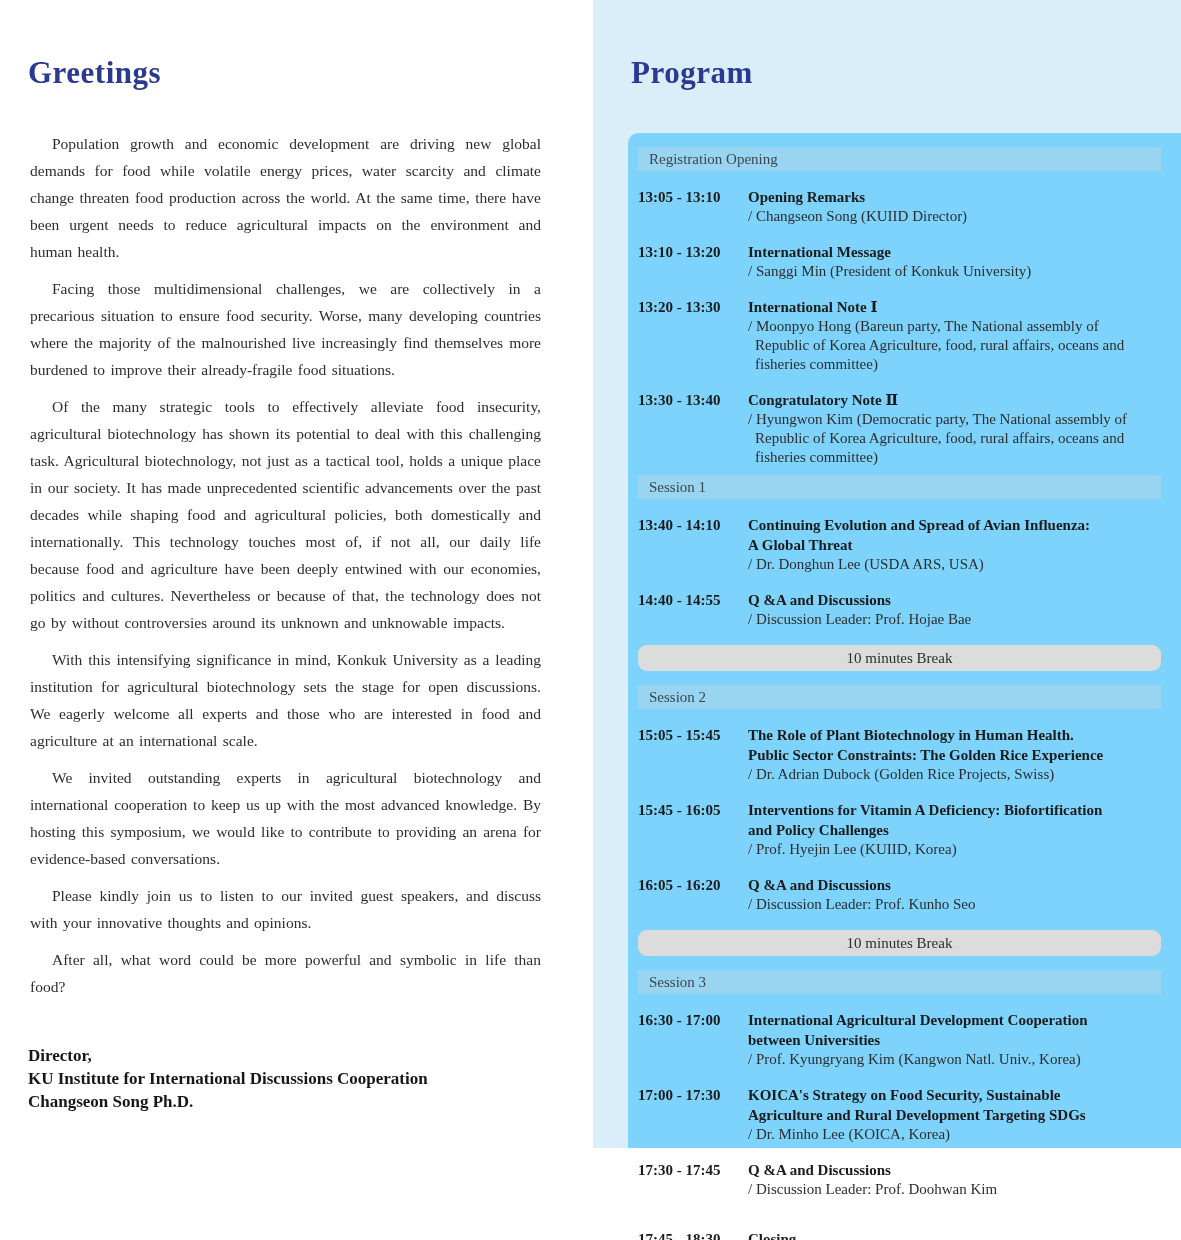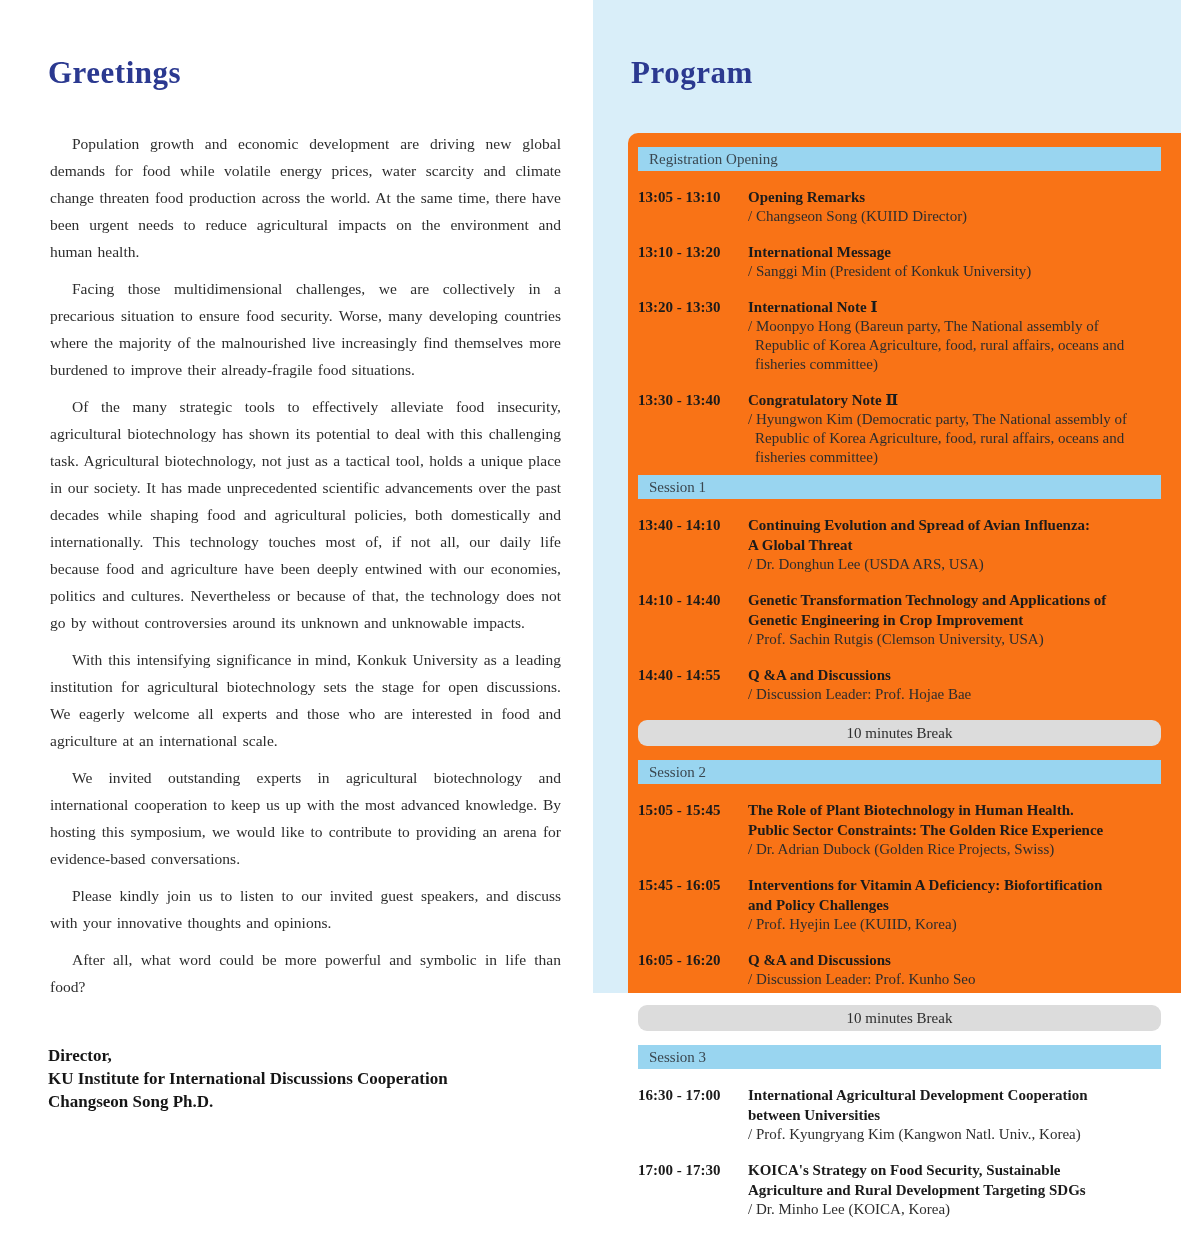--- a/index.html
+++ b/index.html
@@ -4,49 +4,49 @@
 <style>
   html, body { margin:0; padding:0; }
   body {
     width:1181px; height:1240px; position:relative; overflow:hidden;
     background:#ffffff;
     font-family:"Liberation Serif", "DejaVu Serif", serif;
     -webkit-font-smoothing:antialiased;
   }
 
   
-  .left-col { position:absolute; left:48px; top:0; width:513px; }
+  .left-col { position:absolute; left:28px; top:0; width:513px; }
   .greet-title {
     font-size:31px; font-weight:bold; color:var(--accent,#2b3990);
     margin:56px 0 0 0; line-height:34px; letter-spacing:0.5px;
   }
   .greet-body { margin-top:40px; }
   .gpara {
     font-size:15.5px; line-height:27px; color:#2d2d2d;
     text-align:justify; text-indent:22px; margin:0 0 10px 2px;
     word-spacing:1.5px;
   }
   .signature {
     margin-top:44px; text-align:left; font-weight:bold;
     font-size:17px; line-height:23px; color:#161616;
   }
   .sig-line { white-space:nowrap; }
 
   
   .right-col {
-    position:absolute; left:593px; top:0; width:588px; height:993px;
+    position:absolute; left:593px; top:0; width:588px; height:1148px;
     background:var(--pale,#d9eef9);
   }
   .program-title {
     font-size:31px; font-weight:bold; color:var(--accent,#2b3990);
     margin:56px 0 0 38px; line-height:34px; letter-spacing:0.5px;
   }
   .program-panel {
     position:absolute; left:35px; top:133px; right:0; bottom:0;
-    background:#f97316; border-top-left-radius:10px;
+    background:#7dd3fc; border-top-left-radius:10px;
     padding:14px 20px 0 10px; box-sizing:border-box;
   }
   .session-bar {
     background:var(--barblue,#99d5f0); color:#3a4750;
     font-size:15px; height:24px; line-height:24px;
     padding-left:11px; margin:8px 0 13px 0;
   }
   .session-bar.first { margin-top:0; }
   .prog-item { display:flex; align-items:flex-start; margin-bottom:8px;margin-top:16px; }
   .prog-item.gap-before { margin-top:30px; }
@@ -121,27 +121,20 @@
         </div>
         <div class="session-bar">Session 1</div>
         <div class="prog-item">
           <div class="prog-time">13:40 - 14:10</div>
           <div class="prog-body">
             <div class="prog-title-text">Continuing Evolution and Spread of Avian Influenza:<br>A Global Threat</div>
             <div class="prog-speaker">/ Dr. Donghun Lee (USDA ARS, USA)</div>
           </div>
         </div>
         <div class="prog-item">
-          <div class="prog-time">14:10 - 14:40</div>
-          <div class="prog-body">
-            <div class="prog-title-text">Genetic Transformation Technology and Applications of<br>Genetic Engineering in Crop Improvement</div>
-            <div class="prog-speaker">/ Prof. Sachin Rutgis (Clemson University, USA)</div>
-          </div>
-        </div>
-        <div class="prog-item">
           <div class="prog-time">14:40 - 14:55</div>
           <div class="prog-body">
             <div class="prog-title-text">Q &amp;A and Discussions</div>
             <div class="prog-speaker">/ Discussion Leader: Prof. Hojae Bae</div>
           </div>
         </div>
         <div class="break-bar">10 minutes Break</div>
         <div class="session-bar">Session 2</div>
         <div class="prog-item">
           <div class="prog-time">15:05 - 15:45</div>

